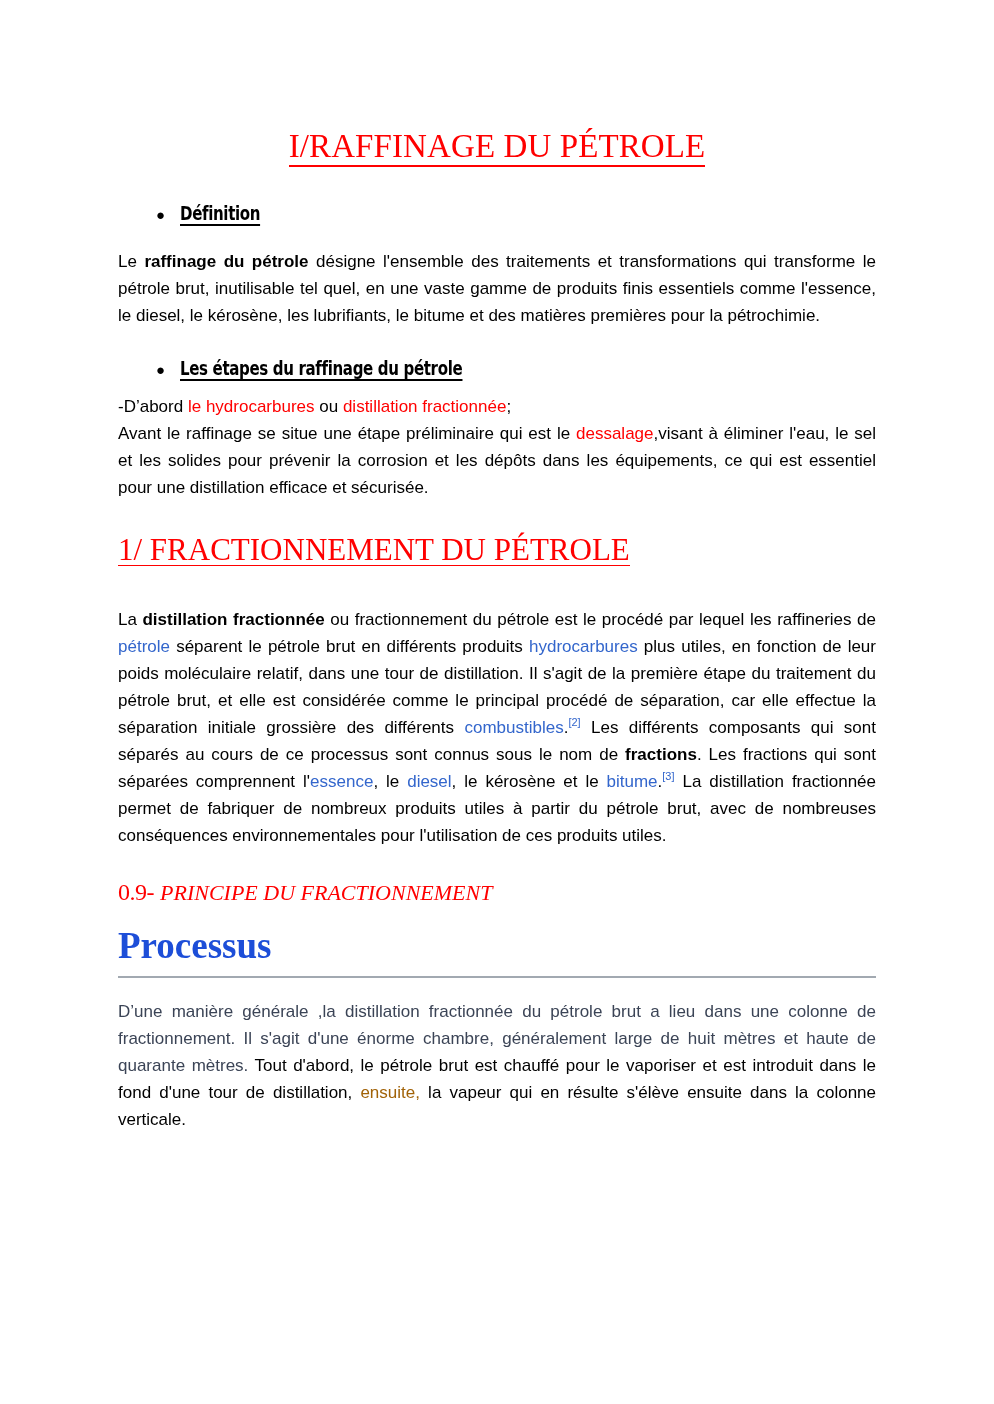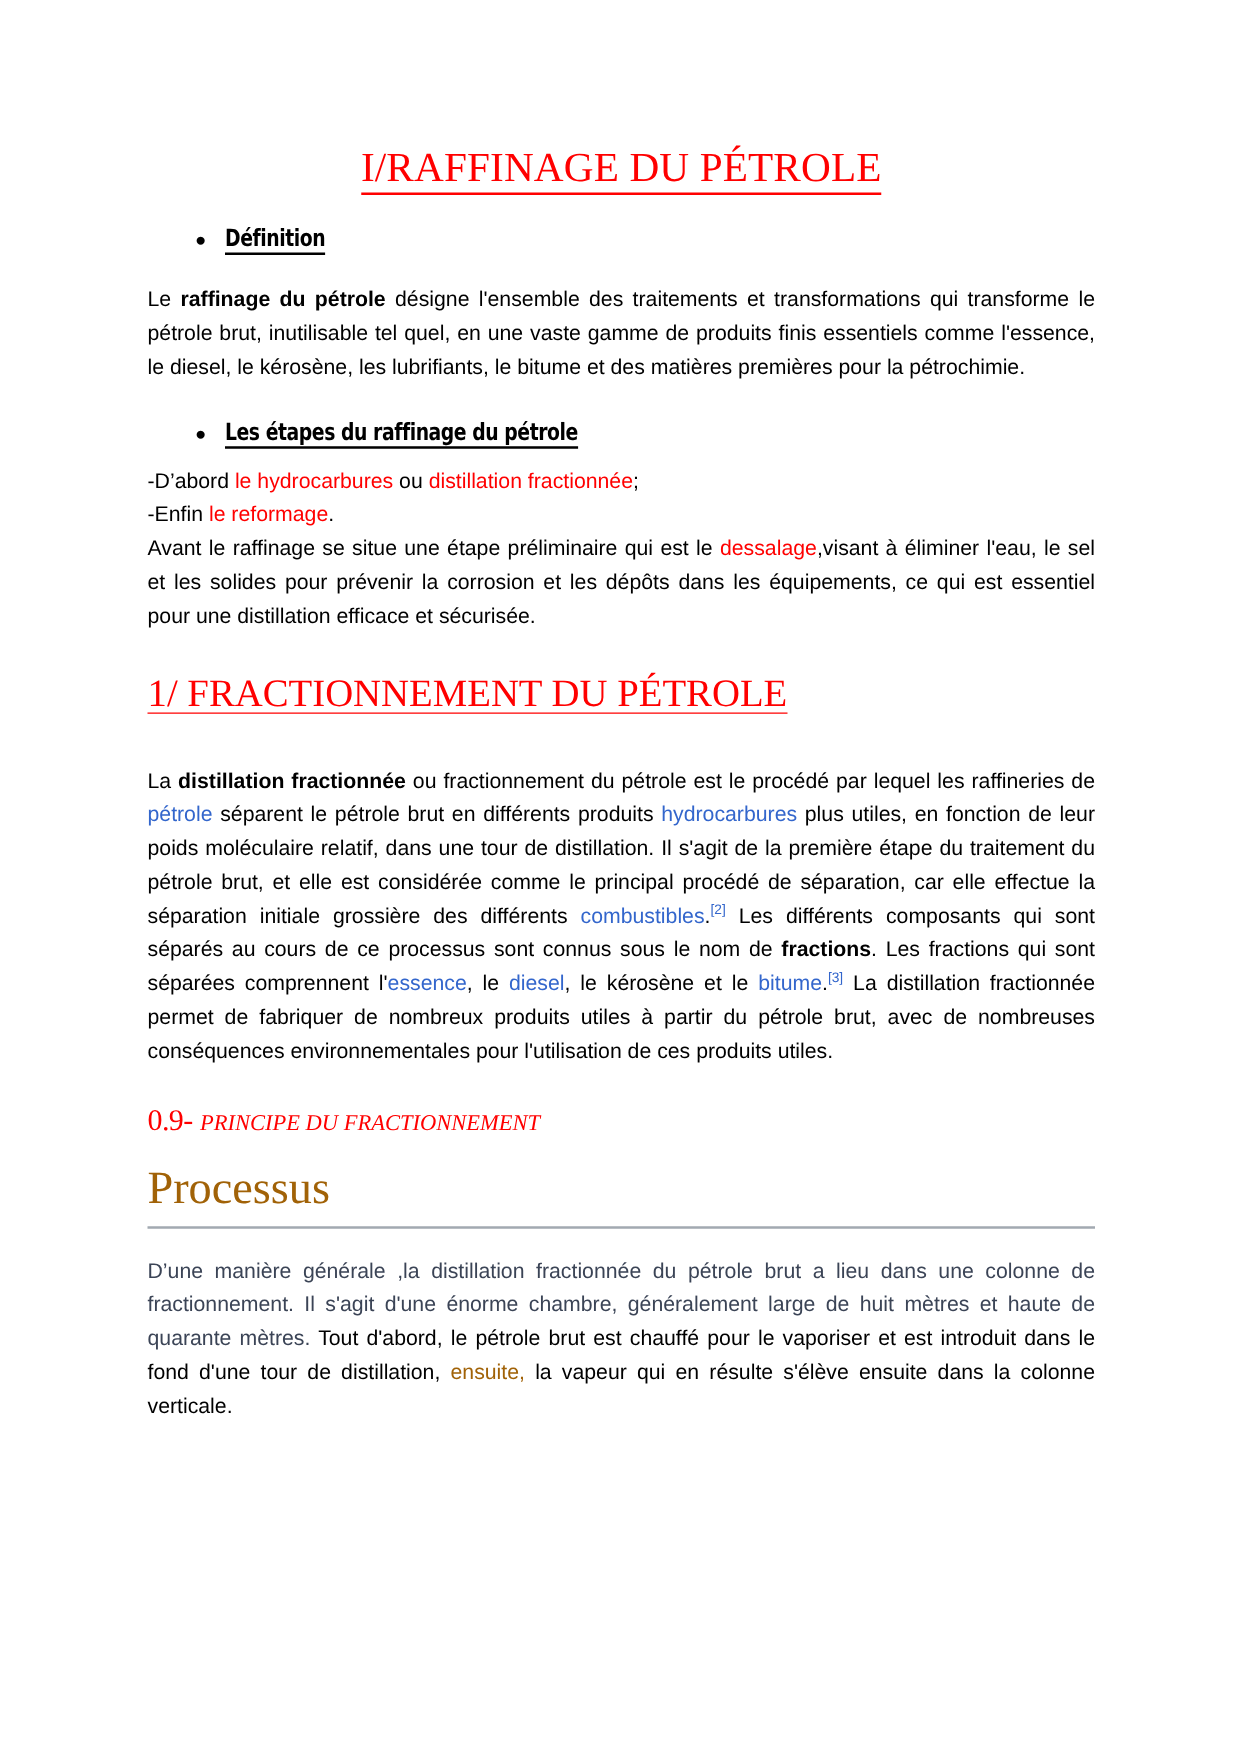--- a/index.html
+++ b/index.html
@@ -18,21 +18,21 @@
   .page {
     width: 994px;
     height: 1404px;
     box-sizing: border-box;
     padding: 0 118px 0 118px;
     position: relative;
   }
 
   
   .doc-title {
-    margin: 4px;
+    margin: 15px;
     padding-top: 113px;
     text-align: center;
     font-family: "Liberation Serif", serif;
     font-weight: normal;
     font-size: 33px;
     line-height: 1.1;
     color: #ff0000;
     letter-spacing: 0.1px;
   }
   .doc-title .ul {
@@ -121,30 +121,30 @@
     font-weight: normal;
   }
   .sec-h2 .num {
     font-style: normal;
     letter-spacing: -0.5px;
   }
   .sec-h2 .ital {
     font-style: italic;
     font-weight: normal;
   }
-  .sec-h2.small .ital { font-size: 18px; }
+  .sec-h2.small .ital { font-size: 22px; }
 
   
   .wiki-h {
     margin: 0;
     font-family: "Liberation Serif", serif;
-    font-weight: normal;
+    font-weight: bold;
     font-size: 37px;
     line-height: 44px;
-    color: #a16207;
+    color: #1d4ed8;
   }
   .wiki-rule {
     height: 0;
     border-bottom: 2px solid #a2a9b1;
     margin-top: 8px;
     width: 758px;
   }
 </style>
 </head>
 <body>
@@ -172,21 +172,20 @@
     <span class="dot">●</span>
     <span class="htext">Les étapes du raffinage du pétrole</span>
   </div>
 
   <div class="sp-12"></div>
 
 
   <p class="body nojust"><span>-D’abord </span><span class="red">le hydrocarbures</span><span> ou </span><span class="red">distillation fractionnée</span><span>;</span></p>
 
 
-  <p class="body nojust"><span>-Enfin </span><span class="red">le reformage</span><span>.</span></p>
 
   <p class="body"><span>Avant le raffinage se situe une étape préliminaire qui est le </span><span class="red">dessalage</span><span>,visant à éliminer l'eau, le sel et les solides pour prévenir la corrosion et les dépôts dans les équipements, ce qui est essentiel pour une distillation efficace et sécurisée.</span></p>
 
   <div class="sp-34"></div>
 
   <h2 class="sec-h1"><span class="ul">1/ FRACTIONNEMENT DU PÉTROLE</span></h2>
 
 
   <div class="sp-40"></div>
 

